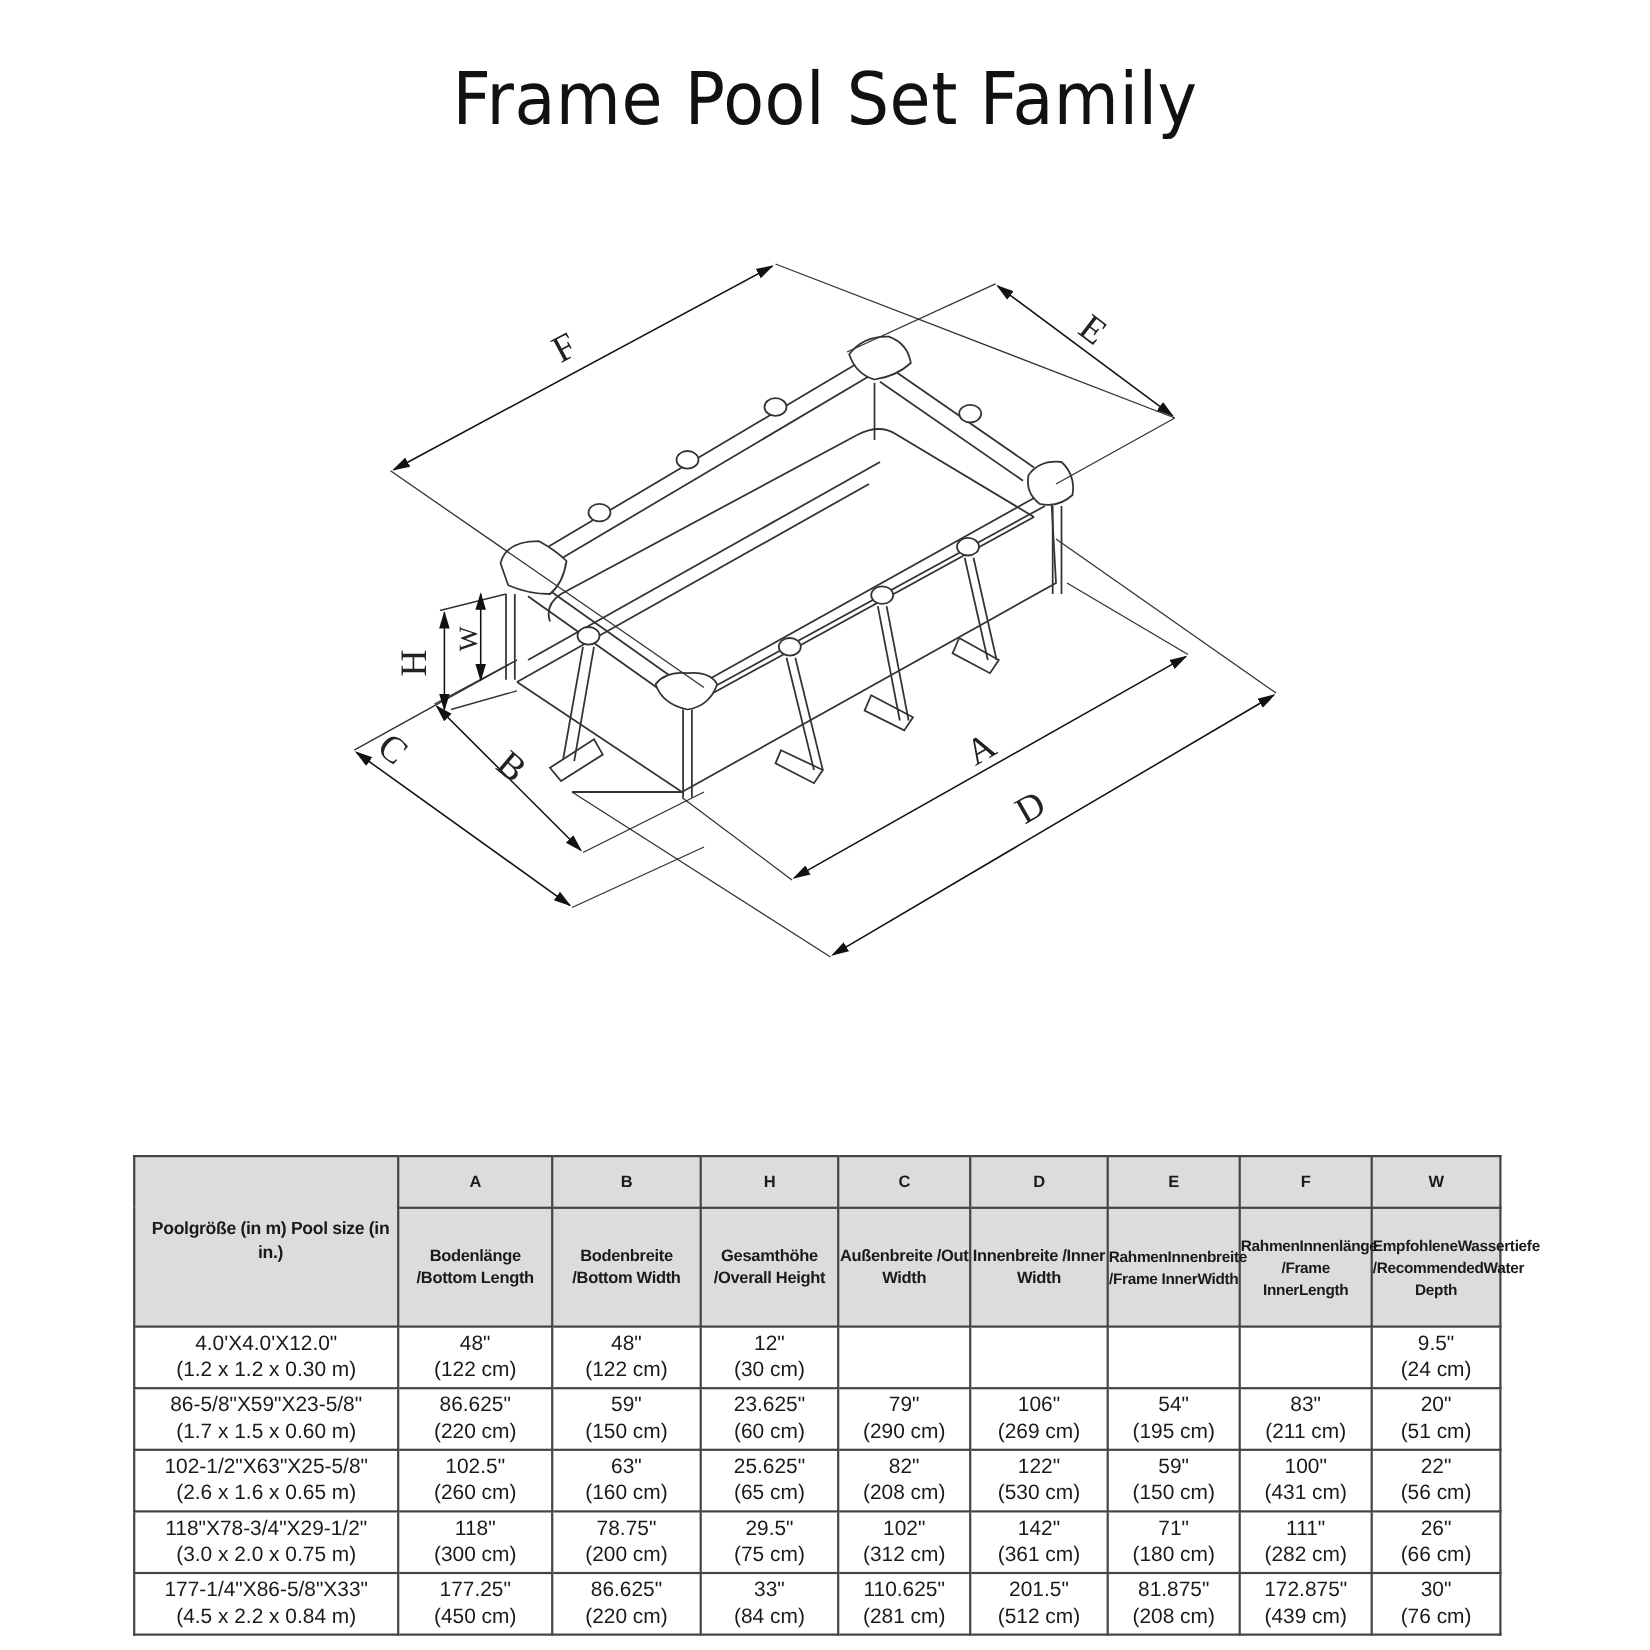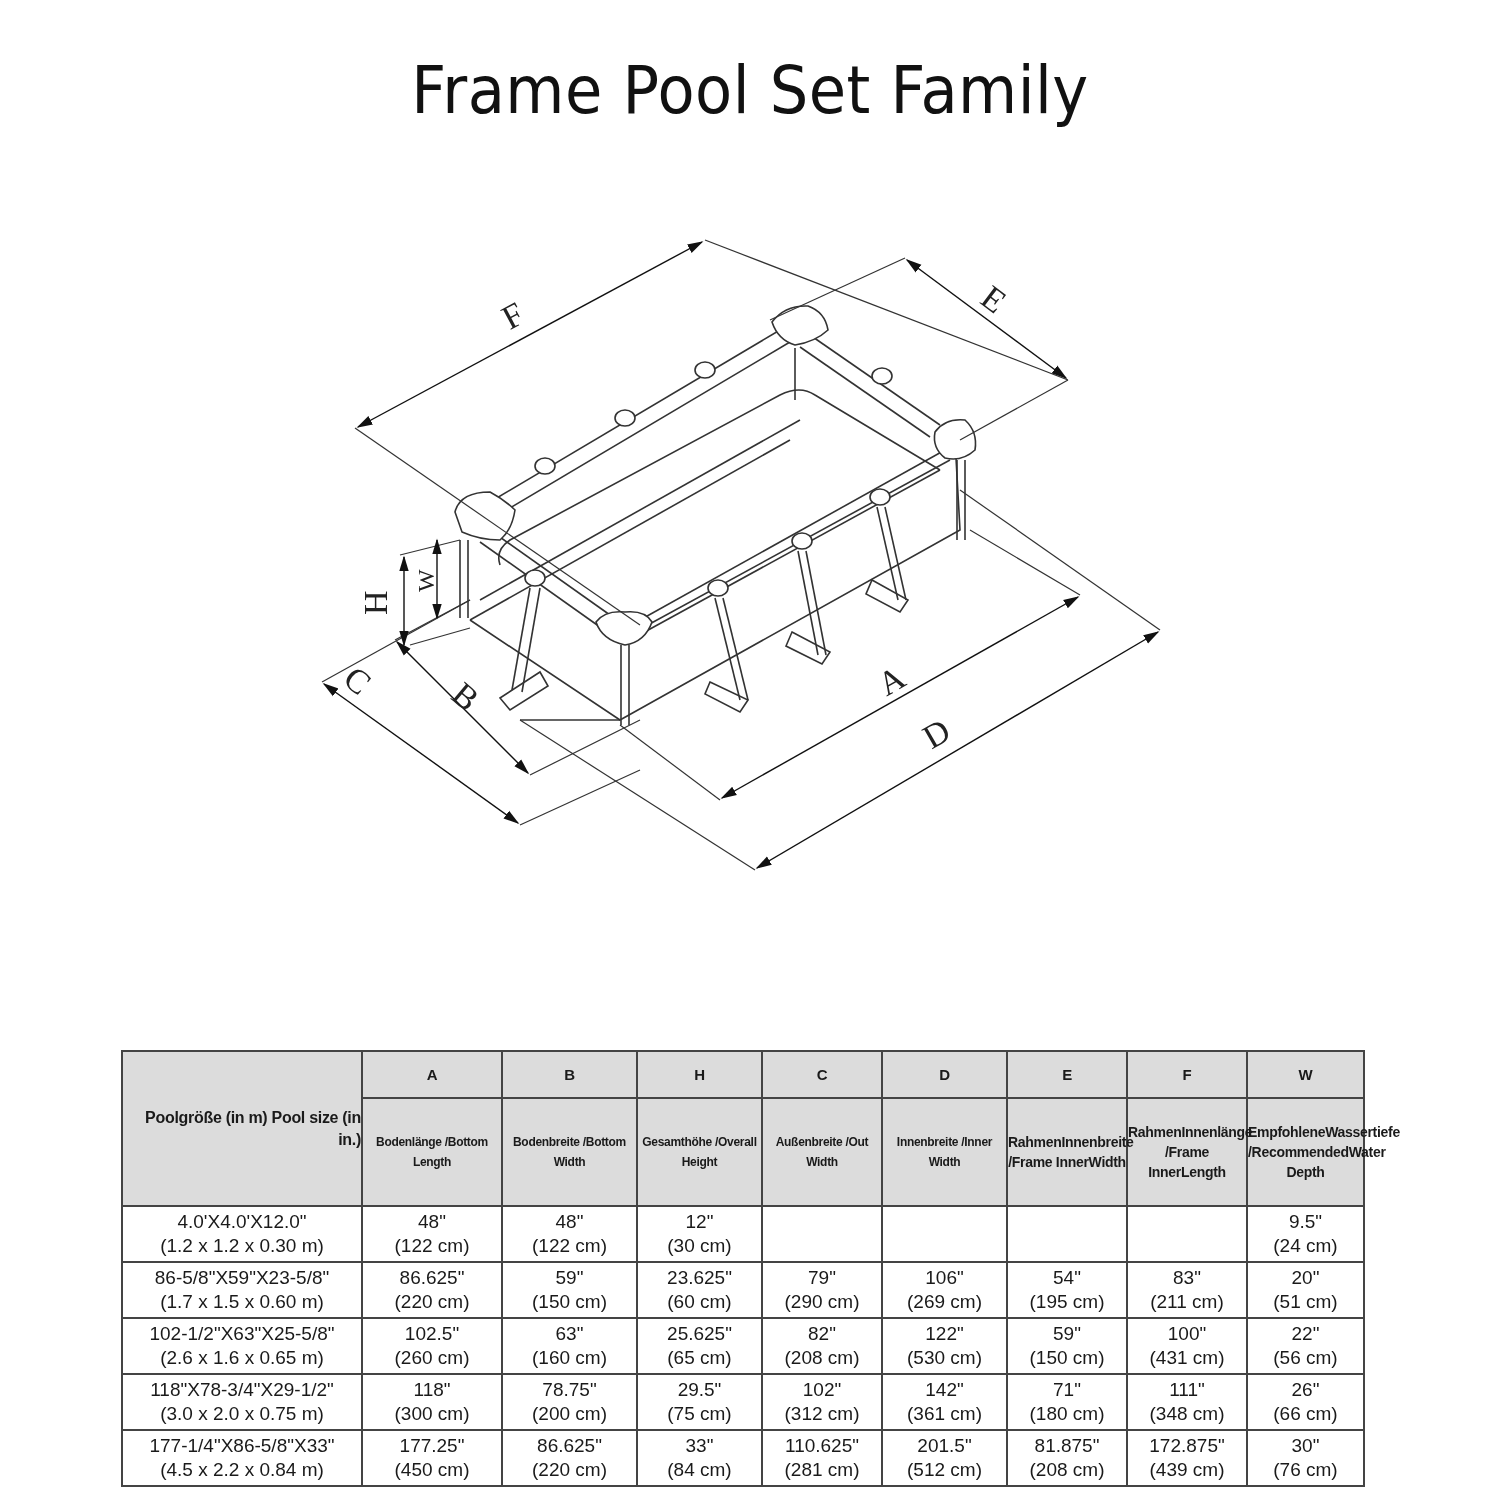--- a/index.html
+++ b/index.html
@@ -3,25 +3,25 @@
 <meta charset="utf-8">
 <style>
   html, body { margin:0; padding:0; background:#ffffff; }
   body { width:1500px; height:1500px; position:relative; overflow:hidden; font-family:"Liberation Sans", sans-serif; color:#111; }
   .title { position:absolute; left:0; top:8px; width:1500px; text-align:center; font-family:"DejaVu Sans", sans-serif; font-size:66px; font-weight:normal; letter-spacing:0.5px; color:#111; transform:scaleX(0.92); transform-origin:center; }
   .diagram { position:absolute; left:0; top:200px; width:1500px; height:720px; }
   .diagram svg { width:1500px; height:720px; }
   .dimlabel { font-family:"Liberation Serif", serif; font-size:34px; fill:#222; }
   table.spec { position:absolute; left:121px; top:1050px; width:1242px; border-collapse:collapse; table-layout:fixed; }
   table.spec td, table.spec th { border:2px solid #444; text-align:center; vertical-align:middle; padding:0; }
-  table.spec th { background:#dcdcdc; font-weight:bold; font-size:12px; line-height:20px; color:#1a1a1a; letter-spacing:-0.3px; }
+  table.spec th { background:#dcdcdc; font-weight:bold; font-size:15px; line-height:20px; color:#1a1a1a; letter-spacing:-0.3px; }
   table.spec th.letter { height:45px; font-size:15px; }
   table.spec th.desc { height:106px; }
   table.spec th.desc.small { font-size:14px; line-height:20px; }
-  table.spec th.poolhead { text-align:right; padding-left:8px; font-size:16px; line-height:22px; }
+  table.spec th.poolhead { text-align:center; padding-left:8px; font-size:16px; line-height:22px; }
   table.spec td { font-size:19px; line-height:24px; height:54px; color:#1a1a1a; background:#fff; }
   table.spec td .l { display:block; }
 </style>
 </head>
 <body>
 
 <h1 class="title">Frame Pool Set Family</h1>
 
 <div class="diagram">
   <svg viewBox="0 200 1500 720" xmlns="http://www.w3.org/2000/svg">
@@ -315,21 +315,21 @@
         <td>
           <span class="l">142"</span>
           <span class="l">(361 cm)</span>
         </td>
         <td>
           <span class="l">71"</span>
           <span class="l">(180 cm)</span>
         </td>
         <td>
           <span class="l">111"</span>
-          <span class="l">(348 cm)</span>
+          <span class="l">(282 cm)</span>
         </td>
         <td>
           <span class="l">26"</span>
           <span class="l">(66 cm)</span>
         </td>
       </tr>
       <tr>
     <td>
           <span class="l">177-1/4"X86-5/8"X33"</span>
           <span class="l">(4.5 x 2.2 x 0.84 m)</span>

